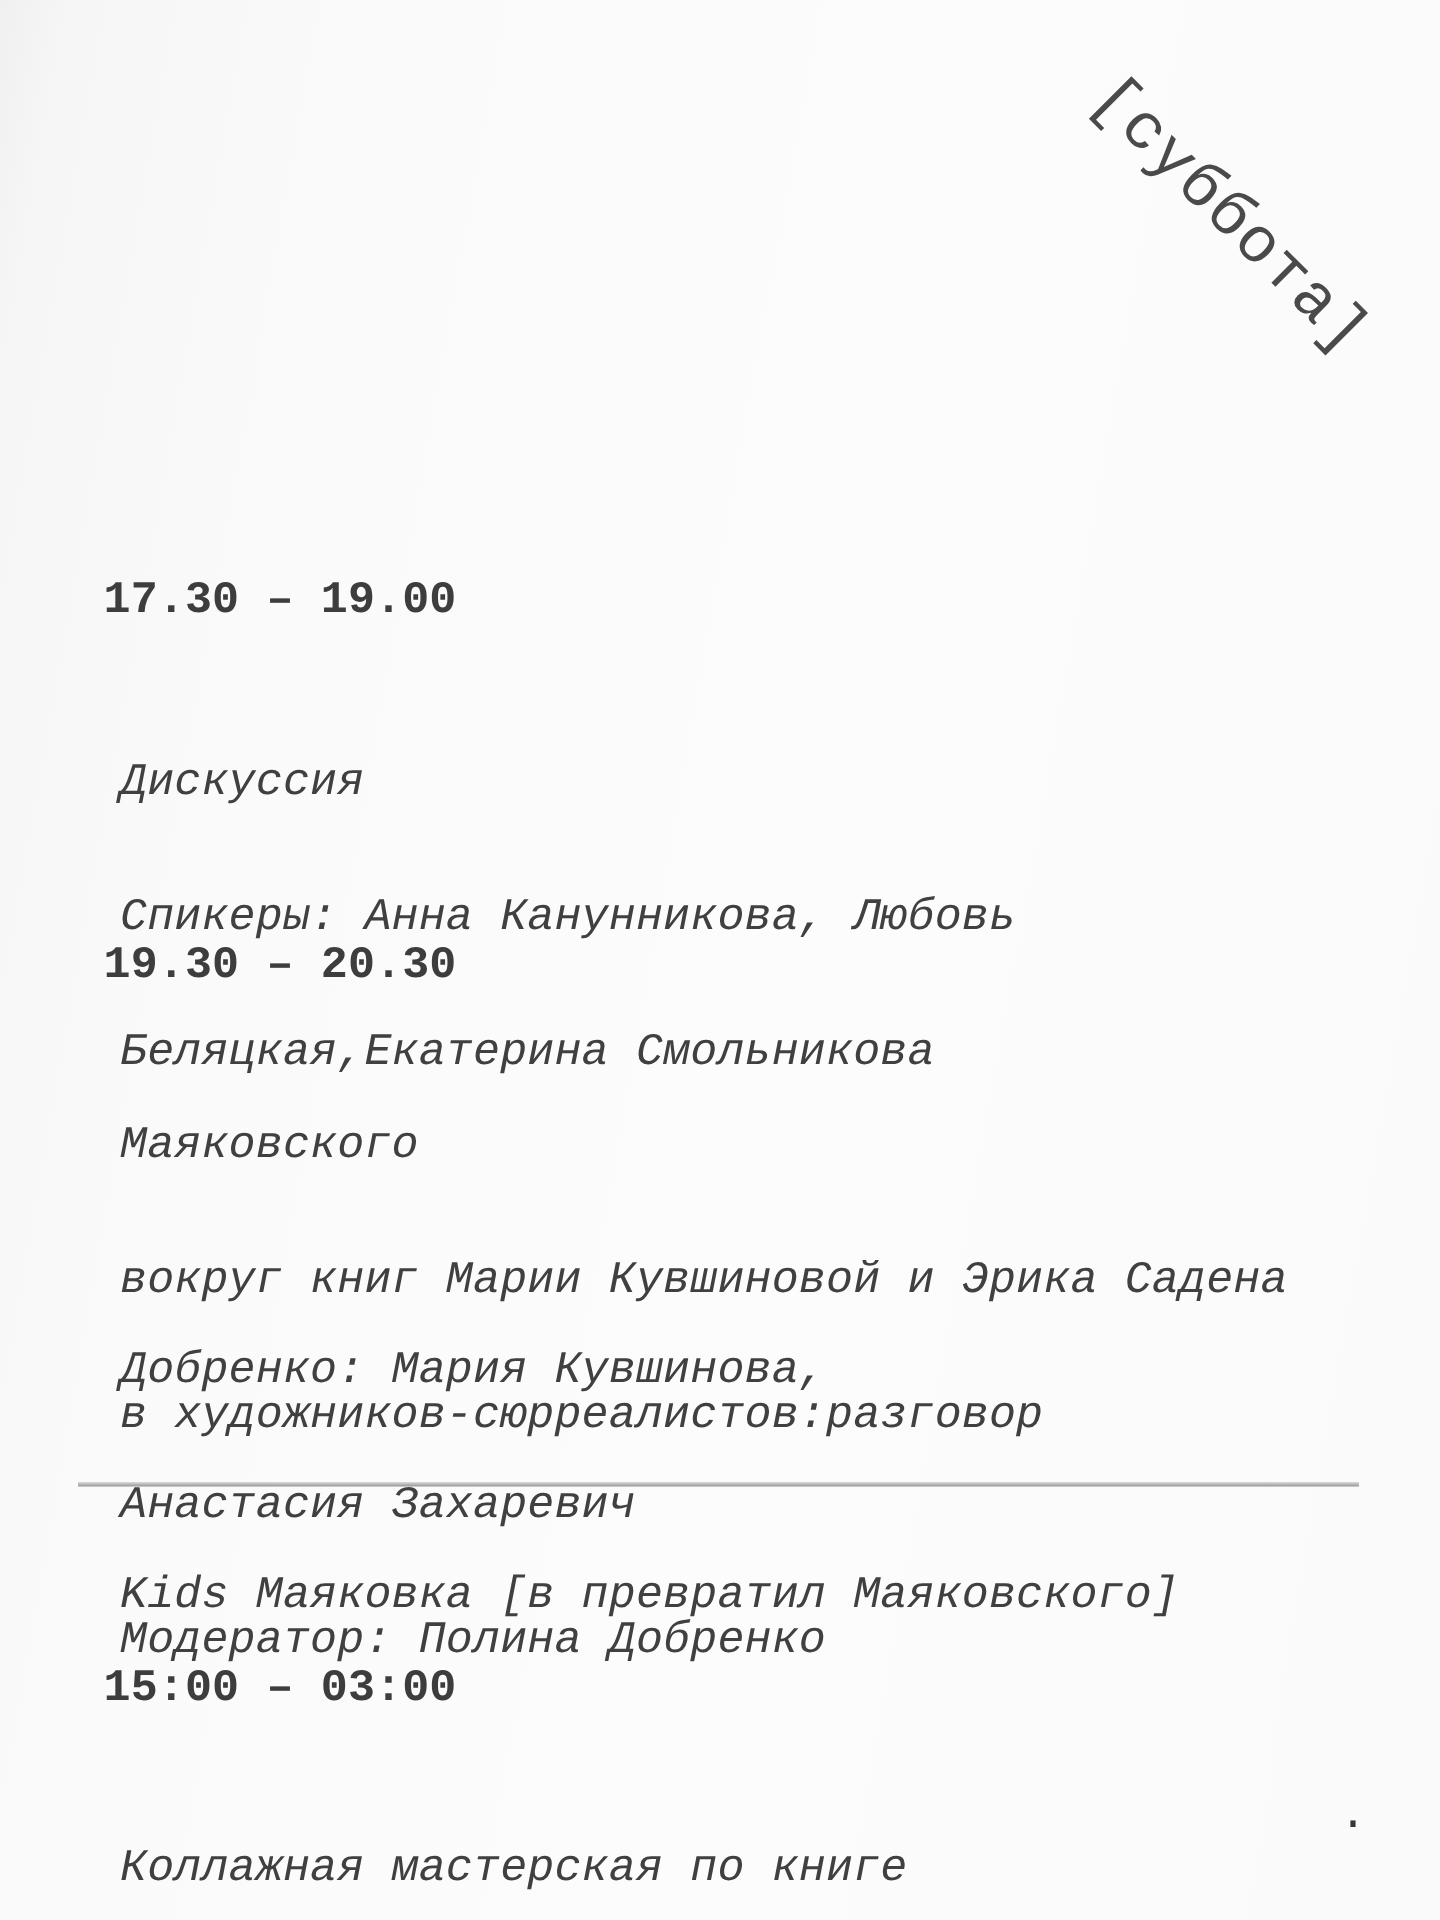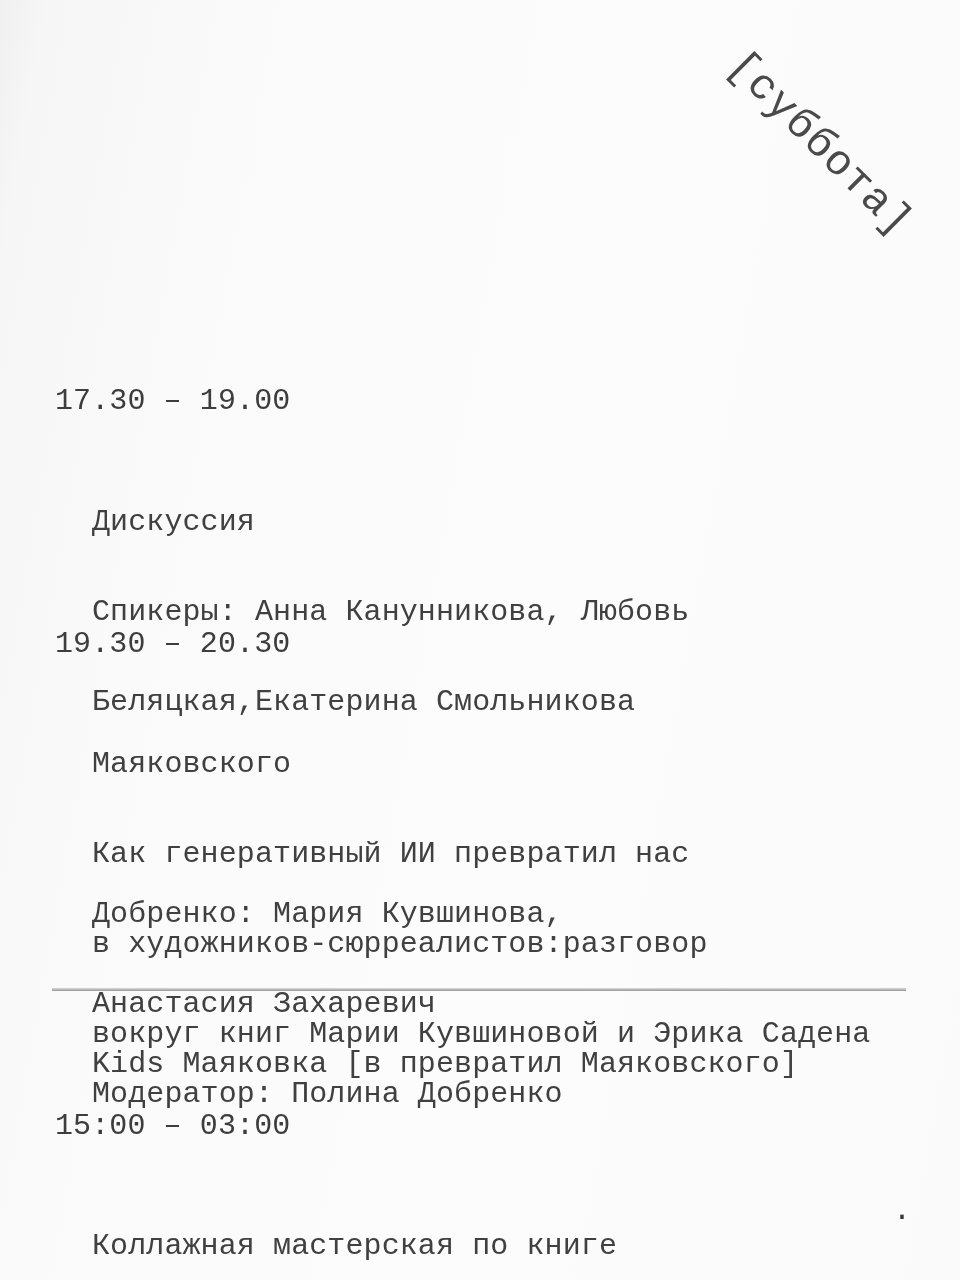--- a/index.html
+++ b/index.html
@@ -32,22 +32,22 @@
     white-space: nowrap;
     letter-spacing: 1px;
   }
   .txt {
     position: absolute;
     font-size: 30px;
     line-height: 30px;
     white-space: pre;
     letter-spacing: 0.1px;
   }
-  .time-row { left: 55px; color: #3d3d3d; }
-  .indent   { left: 92px; }
+  .time-row { left: 69px; color: #3d3d3d; font-weight: bold; }
+  .indent   { left: 80px; font-style: italic; }
   .divider {
     position: absolute;
     left: 52px;
     top: 988px;
     width: 854px;
     height: 3px;
     background: linear-gradient(#dcdcdc, #969696);
   }
   .trailing-mark {
     position: absolute;
@@ -73,23 +73,22 @@
 
   <div class="txt indent" style="top:537px">
     <div>Спикеры: Анна Канунникова, Любовь</div>
     <div>Беляцкая,Екатерина Смольникова</div>
   </div>
 
   <div class="txt time-row" style="top:629px">19.30 – 20.30</div>
 
   <div class="txt indent" style="top:689px">
     <div>Маяковского</div>
-    <div>Как генеративный ИИ превратил нас</div>
+    <div>вокруг книг Марии Кувшиновой и Эрика Садена</div>
     <div>в художников-сюрреалистов:разговор</div>
-    <div>вокруг книг Марии Кувшиновой и Эрика Садена</div>
   </div>
 
   <div class="txt indent" style="top:839px">
     <div>Добренко: Мария Кувшинова,</div>
     <div>Анастасия Захаревич</div>
     <div>Модератор: Полина Добренко</div>
   </div>
 
   <div class="divider"></div>
 

